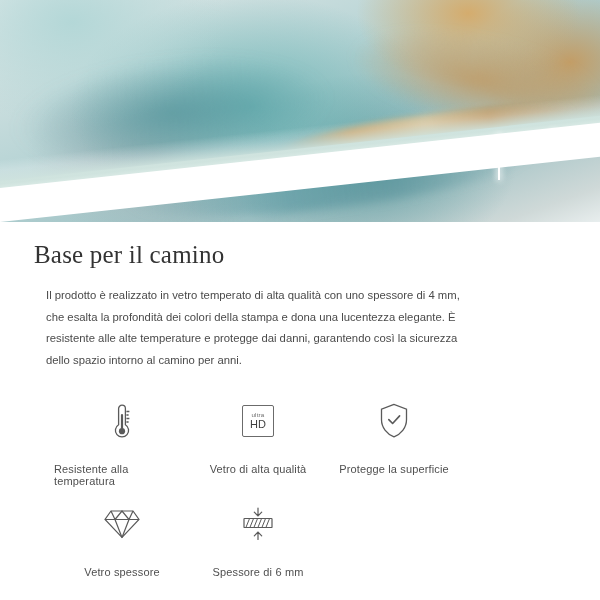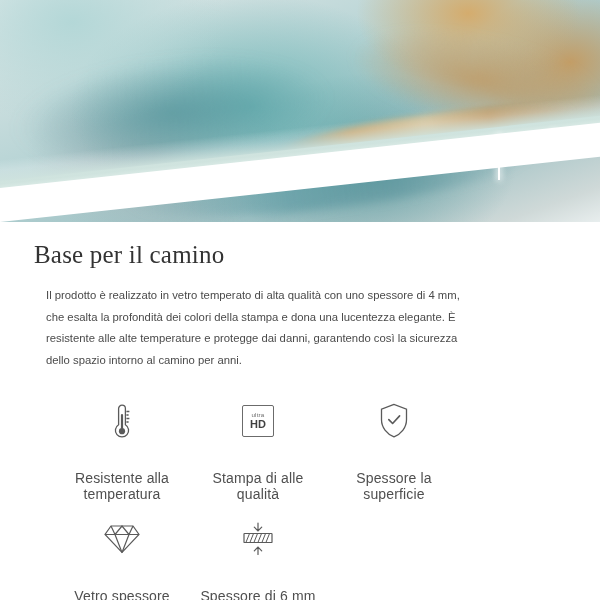--- a/index.html
+++ b/index.html
@@ -177,45 +177,45 @@
     align-items: center;
     justify-content: flex-start;
   }
   .feature-icon {
     height: 46px;
     display: flex;
     align-items: center;
     justify-content: center;
   }
   .feature-label {
-    margin-top: 26px;
-    font-size: 14px;
+    margin-top: 19px;
+    font-size: 11px;
     color: #4f4f4f;
-    text-align: center;
+    text-align: left;
     letter-spacing: 0.15px;
   }
   svg { display: block; }
   .hd-box {
     width: 30px; height: 30px;
     border: 1.4px solid #6b6b6b;
     border-radius: 2px;
     display: flex;
     flex-direction: column;
     align-items: center;
     justify-content: center;
     line-height: 1;
   }
   .hd-top {
     font-size: 6.2px;
     color: #6b6b6b;
     letter-spacing: 0.2px;
   }
   .hd-bottom {
     font-size: 11px;
-    font-weight: bold;
+    font-weight: normal;
     color: #3f3f3f;
     margin-top: 1px;
   }
 </style>
 </head>
 <body>
 
 <div class="page">
 
   <div class="hero">
@@ -251,31 +251,31 @@
         <div class="feature-label">Resistente alla temperatura</div>
       </div>
 
       <div class="feature">
         <div class="feature-icon">
           <div class="hd-box">
             <span class="hd-top">ultra</span>
             <span class="hd-bottom">HD</span>
           </div>
         </div>
-        <div class="feature-label">Stampa di alle qualità</div>
+        <div class="feature-label">Vetro di alta qualità</div>
       </div>
 
       <div class="feature">
         <div class="feature-icon">
           <svg width="34" height="40" viewBox="0 0 34 40" fill="none" stroke="#5a5a5a" stroke-width="1.3">
             <path d="M17 3.4 4.5 8.2v10.6c0 7.6 5.2 14.3 12.5 17 7.3-2.7 12.5-9.4 12.5-17V8.2L17 3.4z"></path>
             <path d="m11.8 18.6 3.8 3.9 7-7.6" stroke-width="1.6" stroke-linecap="round" stroke-linejoin="round"></path>
           </svg>
         </div>
-        <div class="feature-label">Spessore la superficie</div>
+        <div class="feature-label">Protegge la superficie</div>
       </div>
 
       <div class="feature">
         <div class="feature-icon">
           <svg width="38" height="34" viewBox="0 0 38 34" fill="none" stroke="#5a5a5a" stroke-width="1.2">
             <path d="M8 4h22l6 8.5L19 30.5 2 12.5 8 4z"></path>
             <path d="M2 12.5h34M8 4l4 8.5 7 18M30 4l-4 8.5-7 18M12 12.5 19 4l7 8.5"></path>
           </svg>
         </div>
         <div class="feature-label">Vetro spessore</div>

